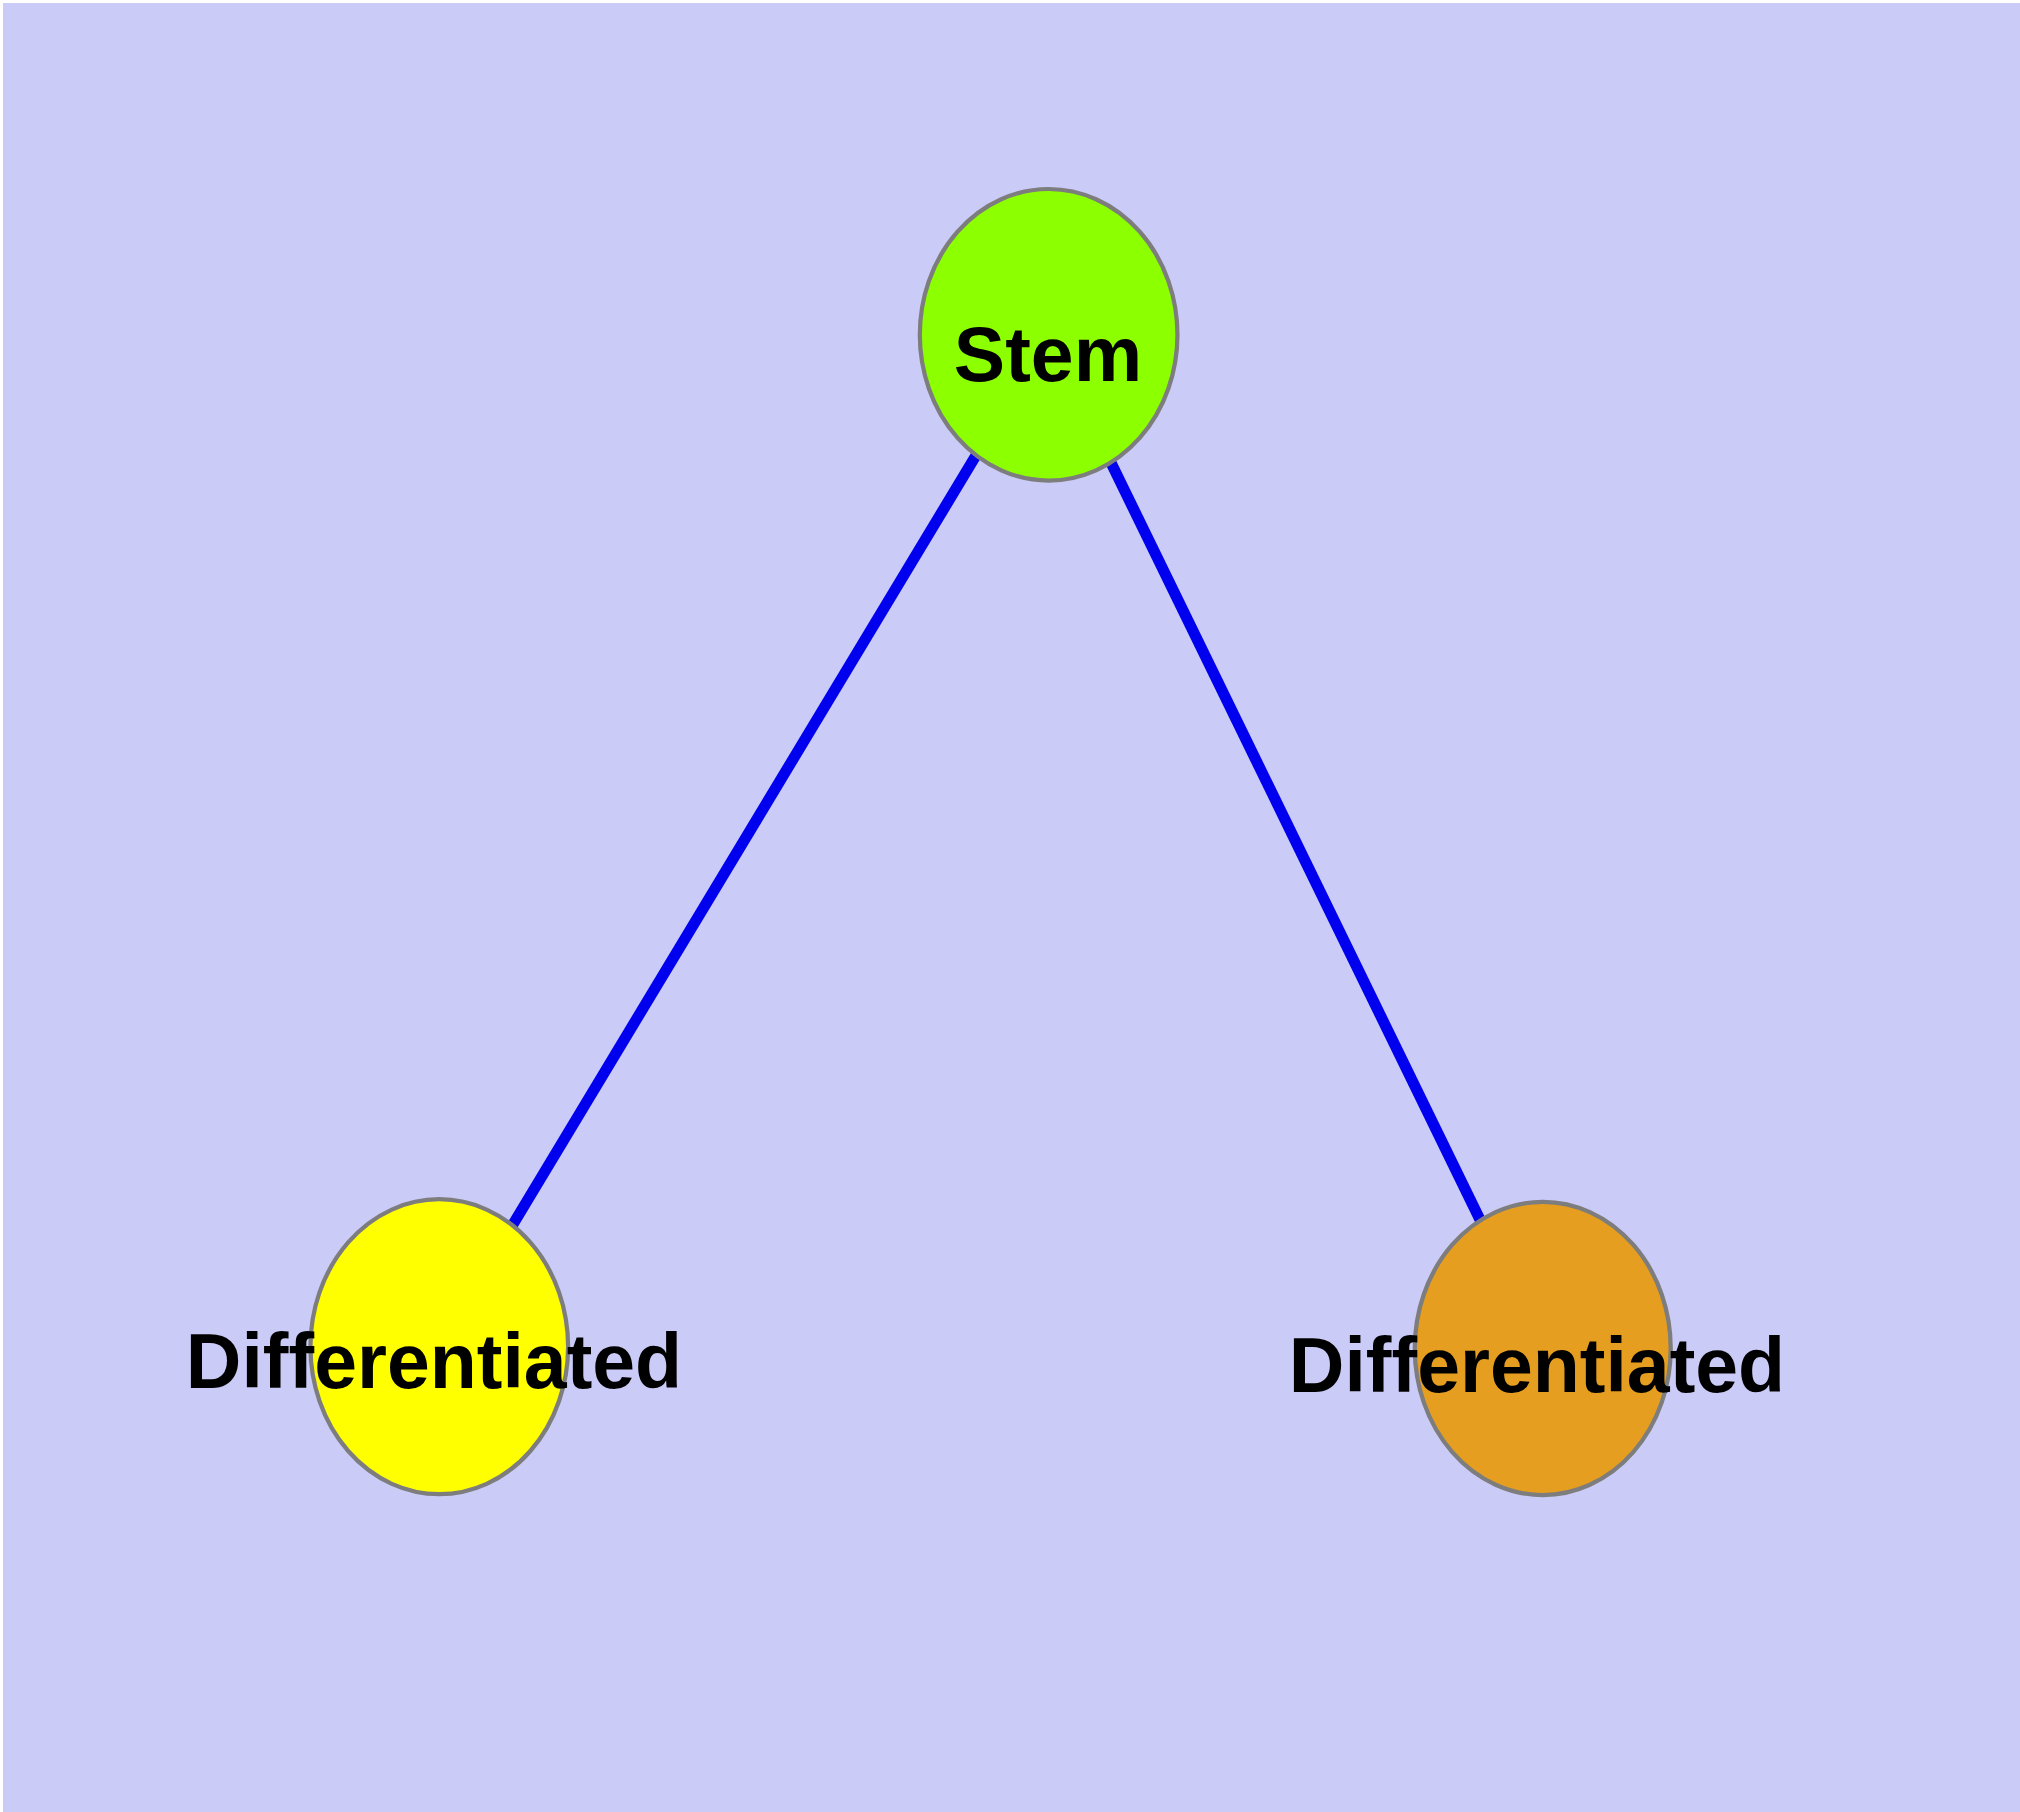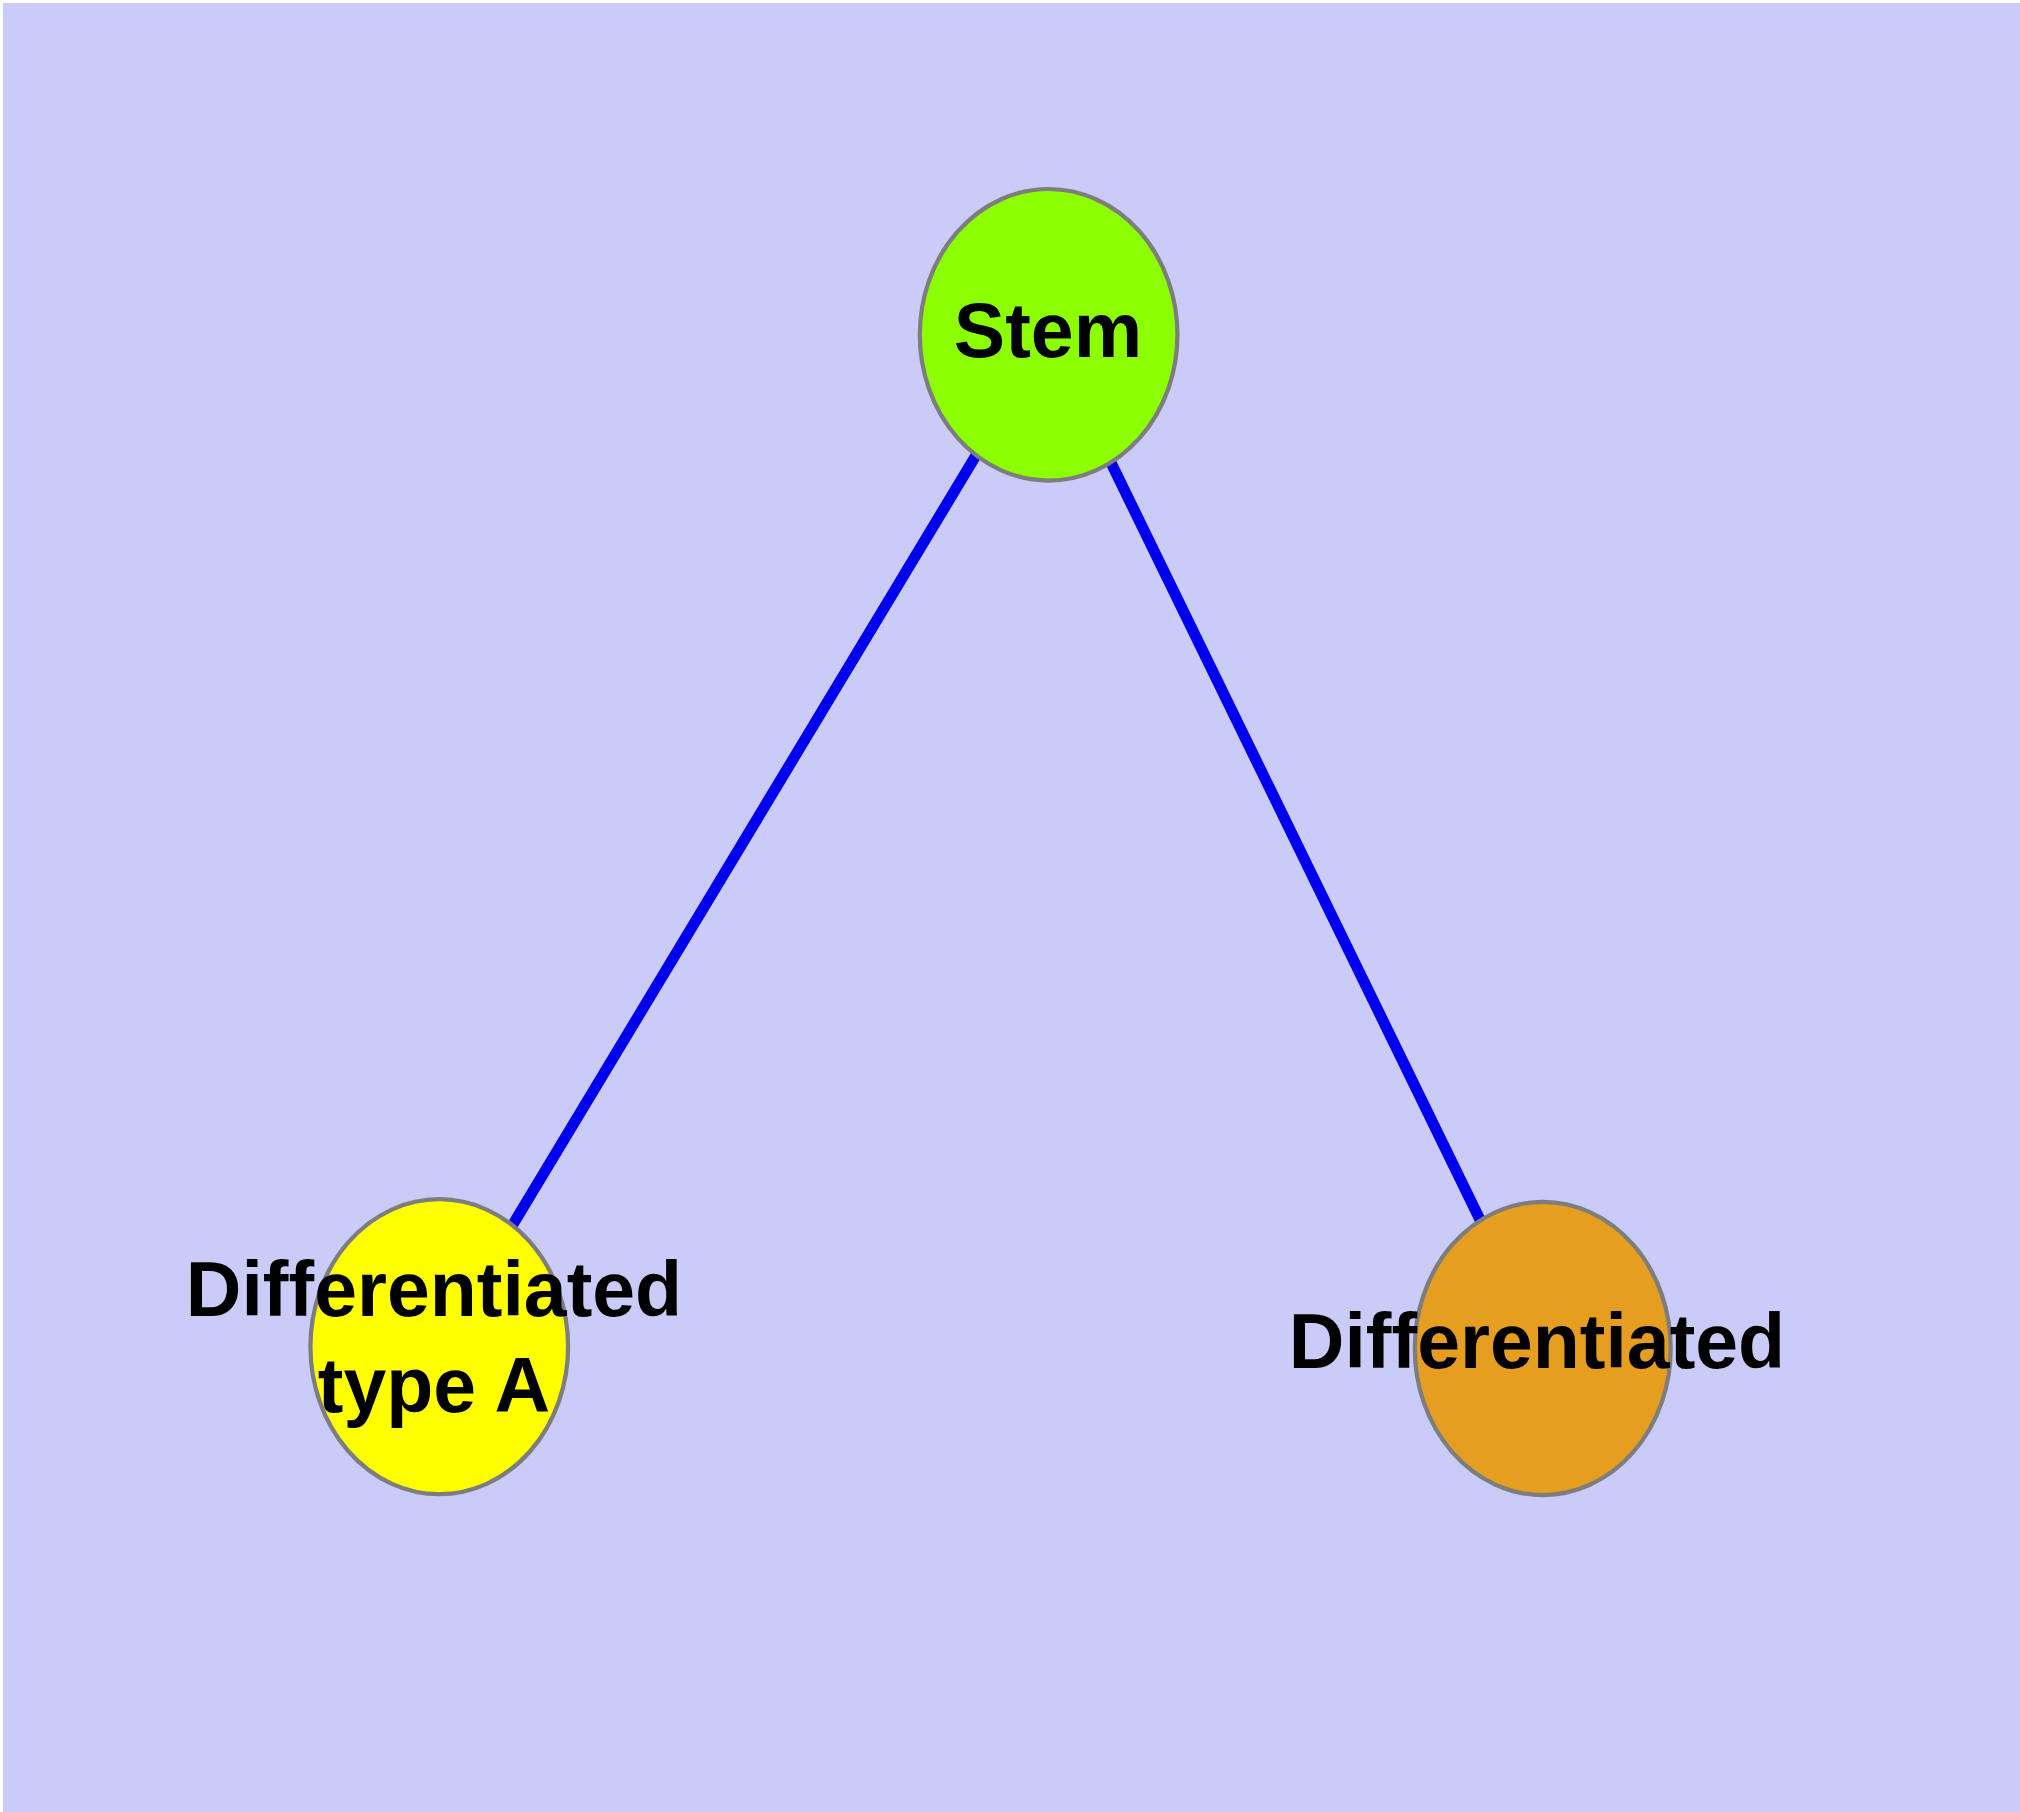--- a/index.html
+++ b/index.html
@@ -43,20 +43,21 @@
   .node-label {
     position: absolute;
     z-index: 2;
     color: #000000;
     font-weight: bold;
     font-size: 77px;
     line-height: 96px;
     text-align: center;
     white-space: nowrap;
     transform: translate(-50%, -50%);
+    margin-top: 24px;
   }
   .node-label .line { display: block; }
   #label-stem   { left: 1048px; top: 330px; }
   #label-diff-a { left: 434px;  top: 1337px; }
   #label-diff-b { left: 1537px; top: 1341px; }
 </style>
 </head>
 <body>
 
 <div id="stage">
@@ -69,21 +70,20 @@
 
       <ellipse cx="1237" cy="395" rx="152" ry="172" stroke-width="5" fill="#8CFF00" stroke="#7D7D7D"></ellipse>
       <ellipse cx="518" cy="1589" rx="152" ry="174" stroke-width="5" fill="#FFFF00" stroke="#7D7D7D"></ellipse>
       <ellipse cx="1820" cy="1591" rx="151" ry="173" stroke-width="5" fill="#E59E20" stroke="#7D7D7D"></ellipse>
     </svg>
 
     <div id="label-stem" class="node-label">Stem</div>
 
     <div id="label-diff-a" class="node-label">
       <span class="line">Differentiated</span>
-      <span class="line">type A</span>
     </div>
 
     <div id="label-diff-b" class="node-label">
       <span class="line">Differentiated</span>
     </div>
 
     <div class="page-margin-top"></div>
     <div class="page-margin-left"></div>
   </div>
 </div>

